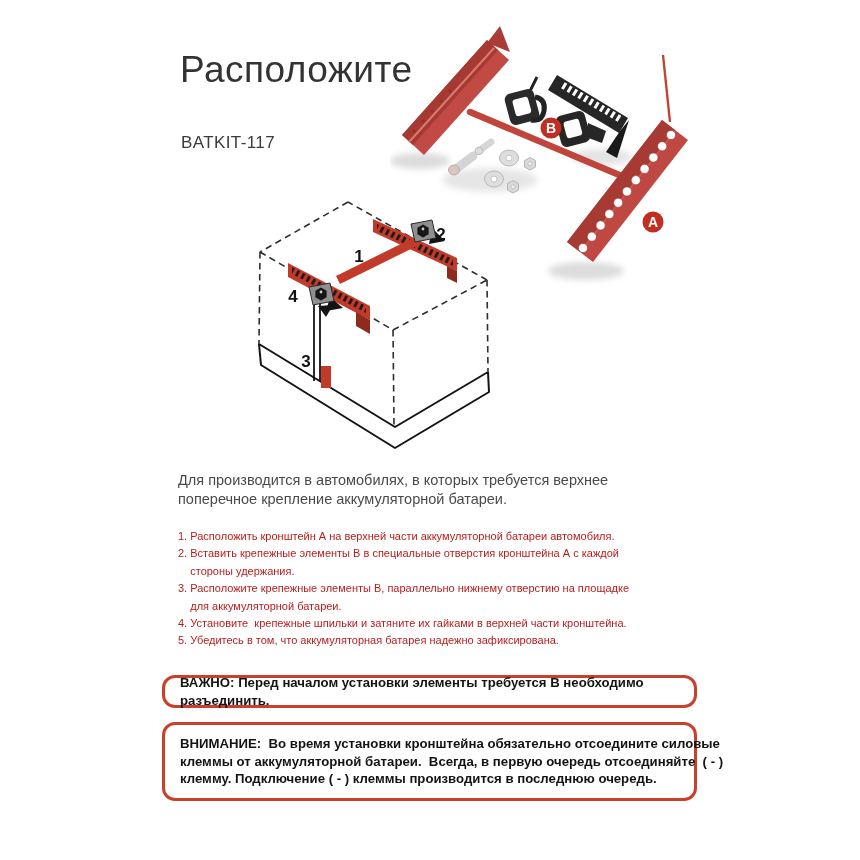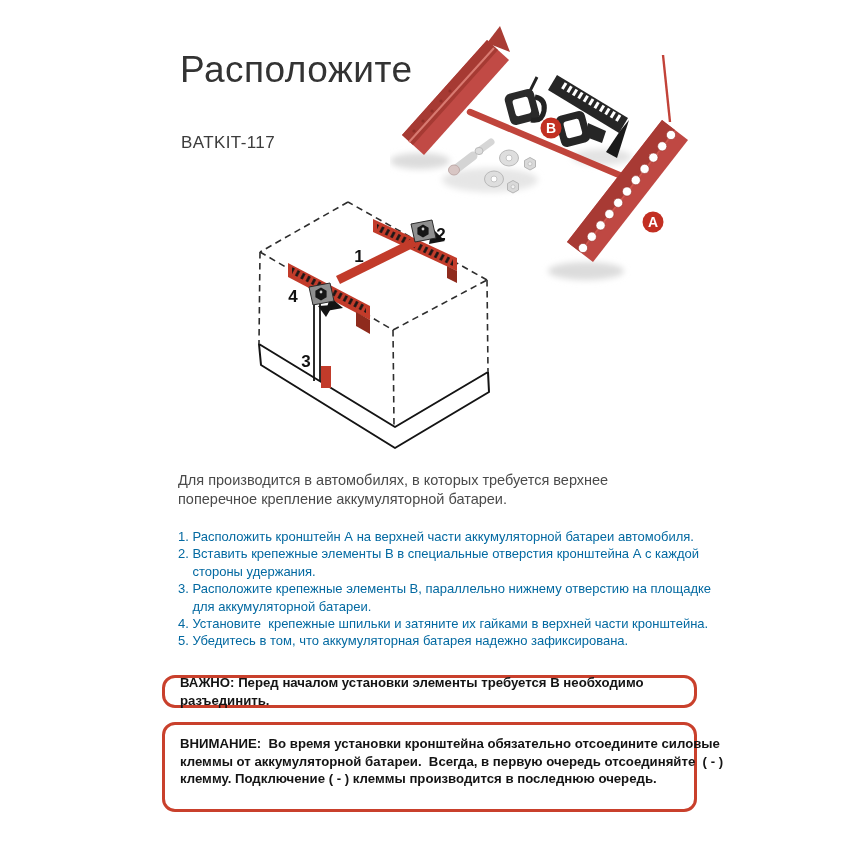--- a/index.html
+++ b/index.html
@@ -16,34 +16,34 @@
     left:181px;top:94px;
     font-size:17px;font-weight:400;color:#3c3c3c;letter-spacing:.4px;margin-top:39px;
   }
   .pre{white-space:pre;}
   #intro{
     left:178px;top:471px;
     font-size:14.5px;line-height:18.6px;color:#4a4a4a;
   }
   #steps{
     left:178px;top:528px;
-    font-size:13px;line-height:17.4px;color:#0369a1;
+    font-size:11px;line-height:17.4px;color:#b91c1c;
   }
   .warnbox{
     left:162px;width:535px;
     border:3px solid #c9402c;border-radius:13px;
     box-sizing:border-box;background:#fff;
     color:#141414;font-weight:bold;font-size:13.2px;line-height:17.6px;
   }
   #important{
     top:675px;height:33px;
     display:flex;align-items:center;padding:0 10px 0 15px;
   }
   #attention{
-    top:722px;height:90px;
+    top:722px;height:79px;
     padding:10px 10px 16px 15px;
   }
   svg text{font-family:"Liberation Sans","DejaVu Sans",sans-serif;}
 </style>
 </head>
 <body>
 
 <div id="page">
 
   <div class="abs" id="title">Расположите</div>

